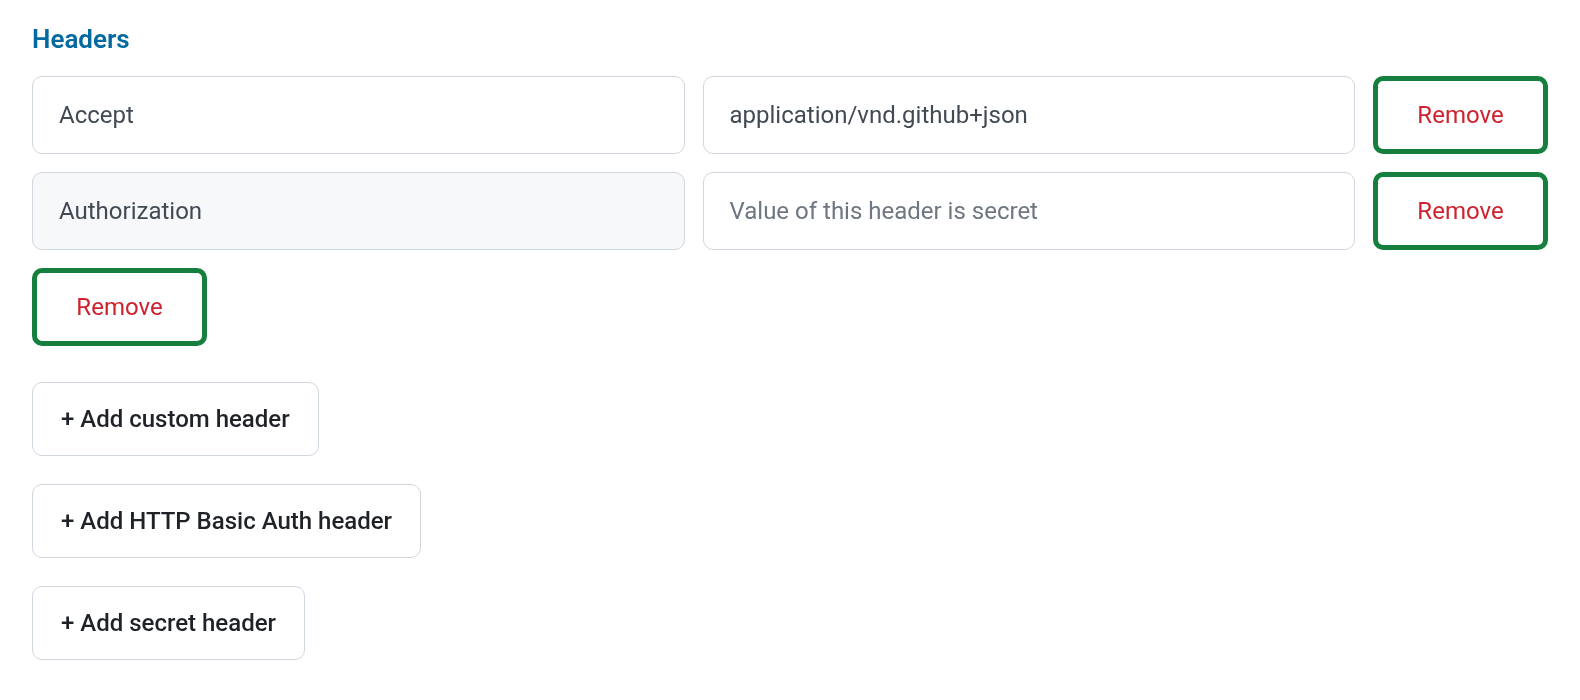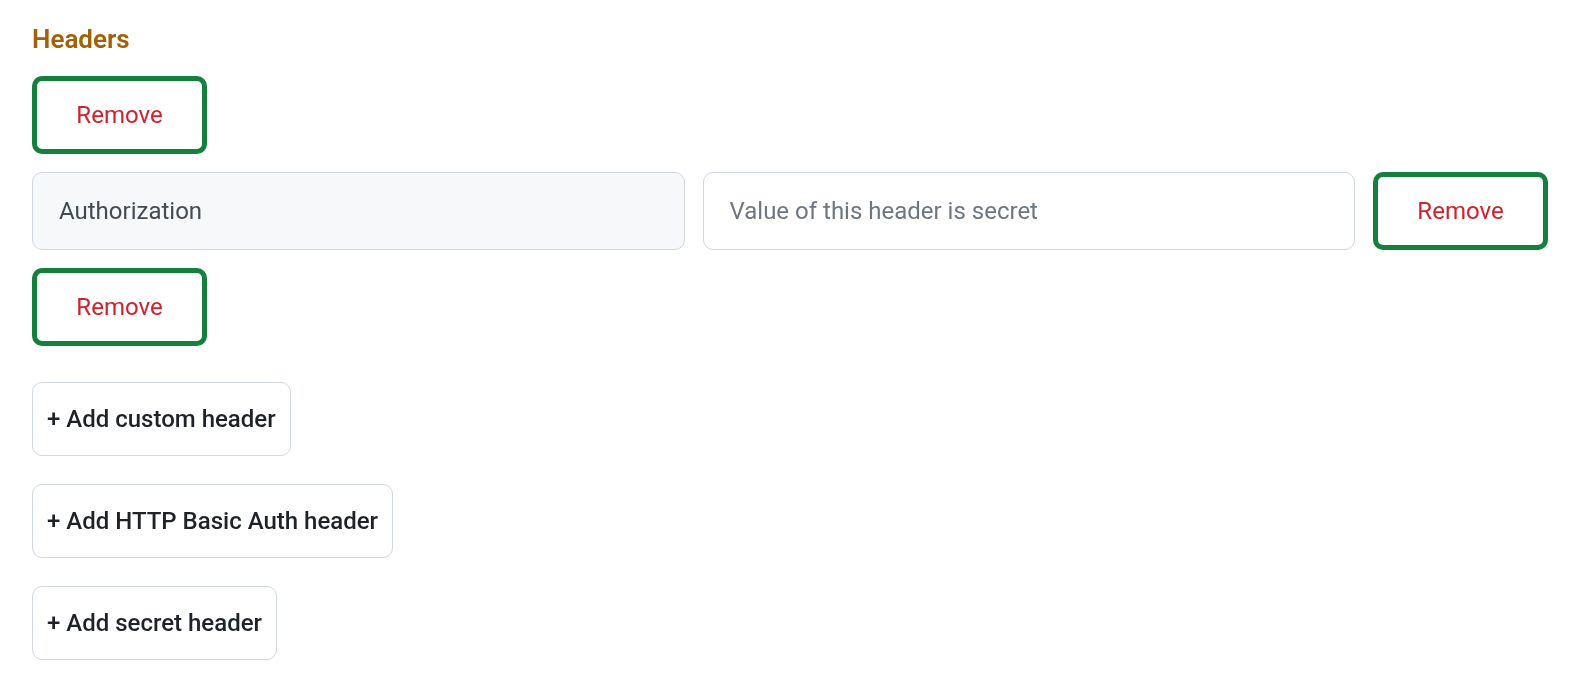--- a/index.html
+++ b/index.html
@@ -9,21 +9,21 @@
     }
     body {
       font-family: -apple-system, BlinkMacSystemFont, "Segoe UI", Roboto, Helvetica, Arial, sans-serif;
       background: #ffffff;
       padding: 24px 32px;
       color: #1f2328;
     }
     .section-title {
       font-size: 26px;
       font-weight: 600;
-      color: #a16207;
+      color: #0369a1;
       margin-bottom: 22px;
     }
     .headers-list {
       display: flex;
       flex-direction: column;
       gap: 18px;
       margin-bottom: 36px;
     }
     .header-row {
       display: flex;
@@ -71,34 +71,36 @@
     }
     .add-btn {
       height: 74px;
       border: 1px solid #d0d7de;
       border-radius: 10px;
       background: #ffffff;
       color: #1f2328;
       font-size: 24px;
       font-weight: 500;
       cursor: pointer;
-      padding: 0 14px;
+      padding: 0 28px;
       font-family: inherit;
       display: inline-flex;
       align-items: center;
     }
   </style>
 </head>
 <body>
 
 <h2 class="section-title">Headers</h2>
 
 <div class="headers-list">
 
   <div class="header-row">
+    <input type="text" class="header-name" value="Accept" style="">
+    <input type="text" class="header-value" value="application/vnd.github+json" style="">
     <button class="remove-btn">Remove</button>
   </div>
 
   <div class="header-row">
     <input type="text" class="header-name secret" readonly="" value="Authorization" style="">
     <input type="text" class="header-value secret-placeholder" placeholder="Value of this header is secret" style="">
     <button class="remove-btn">Remove</button>
   </div>
 
   <div class="header-row">

